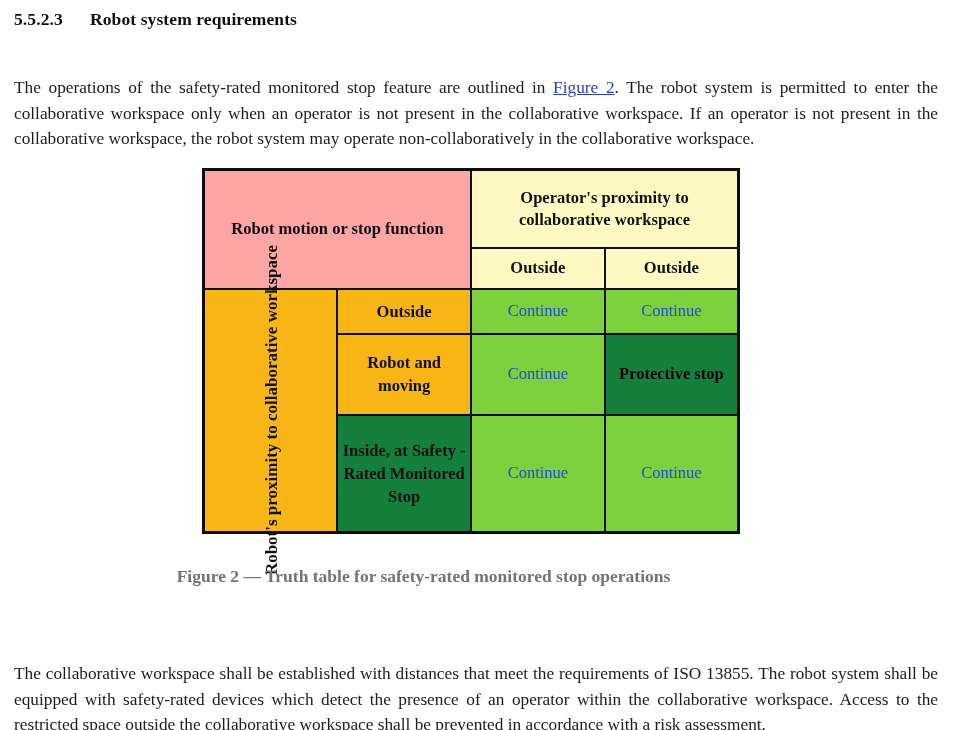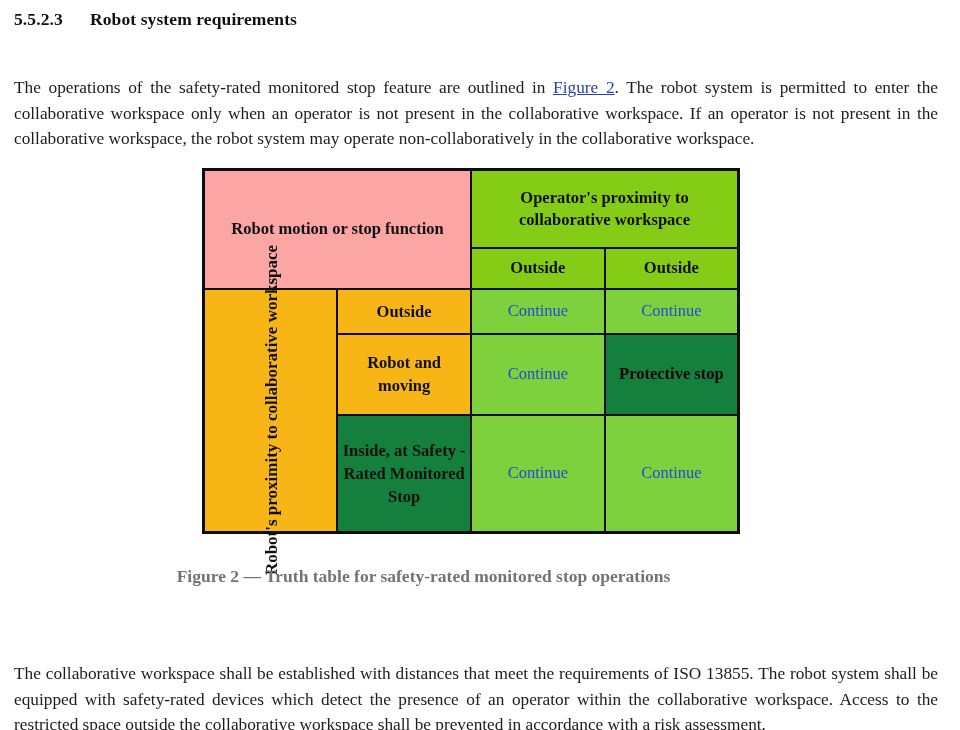--- a/index.html
+++ b/index.html
@@ -98,21 +98,21 @@
   }
   table.truth-table td {
     border: 2px solid #0d0d0d;
     text-align: center;
     vertical-align: middle;
     font-size: 16.5px;
     padding: 2px 4px;
   }
 
   .c-white  { background: #fca5a5; }
-  .c-blue   { background: #84cc16; }
+  .c-blue   { background: #fef9c3; }
   .c-orange { background: #f7b615; }
   .c-green  { background: #7ed03c; }
   .c-red    { background: #15803d; }
 
   .hdr-main {
     font-weight: bold;
     font-size: 17.5px;
     line-height: 22px;
     color: #101010;
   }

